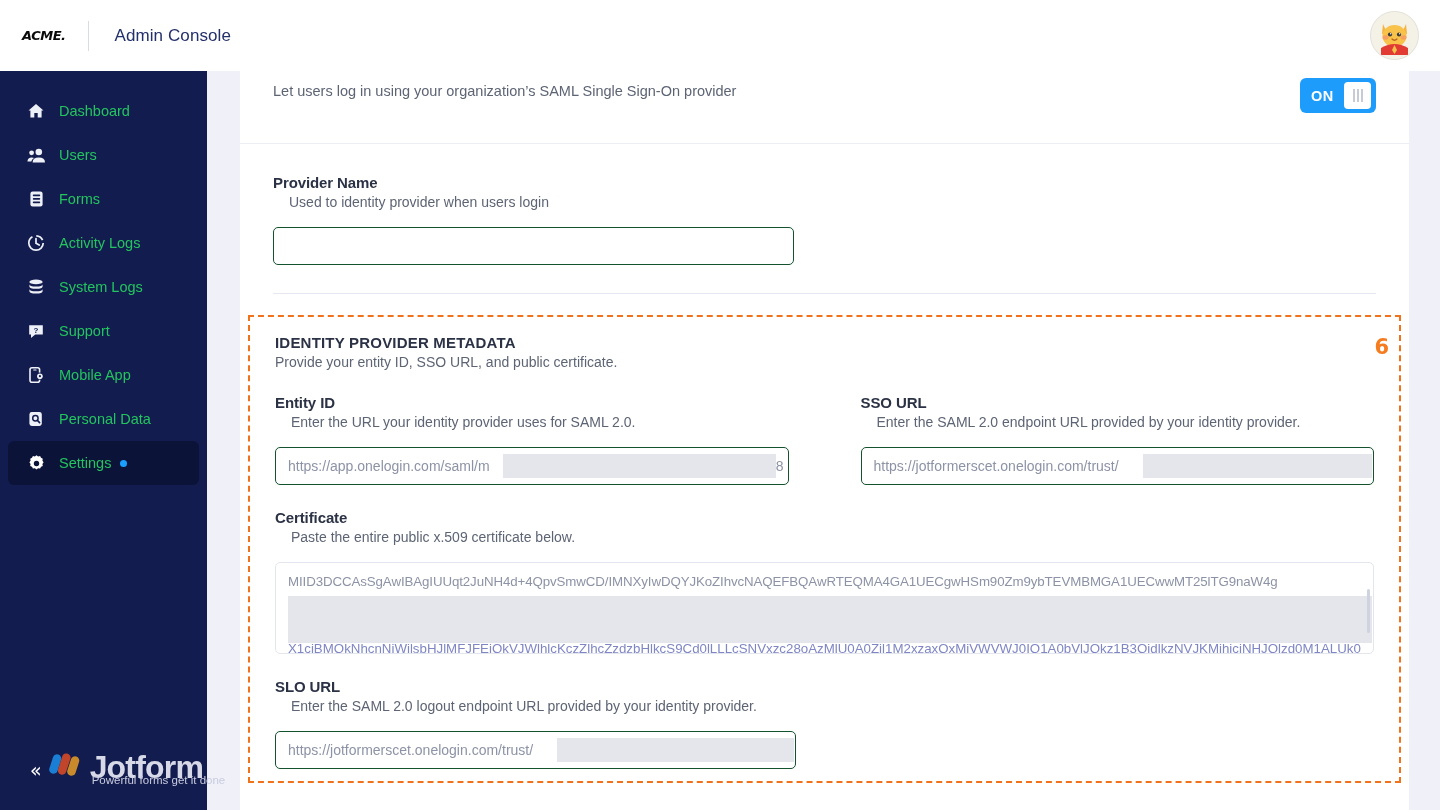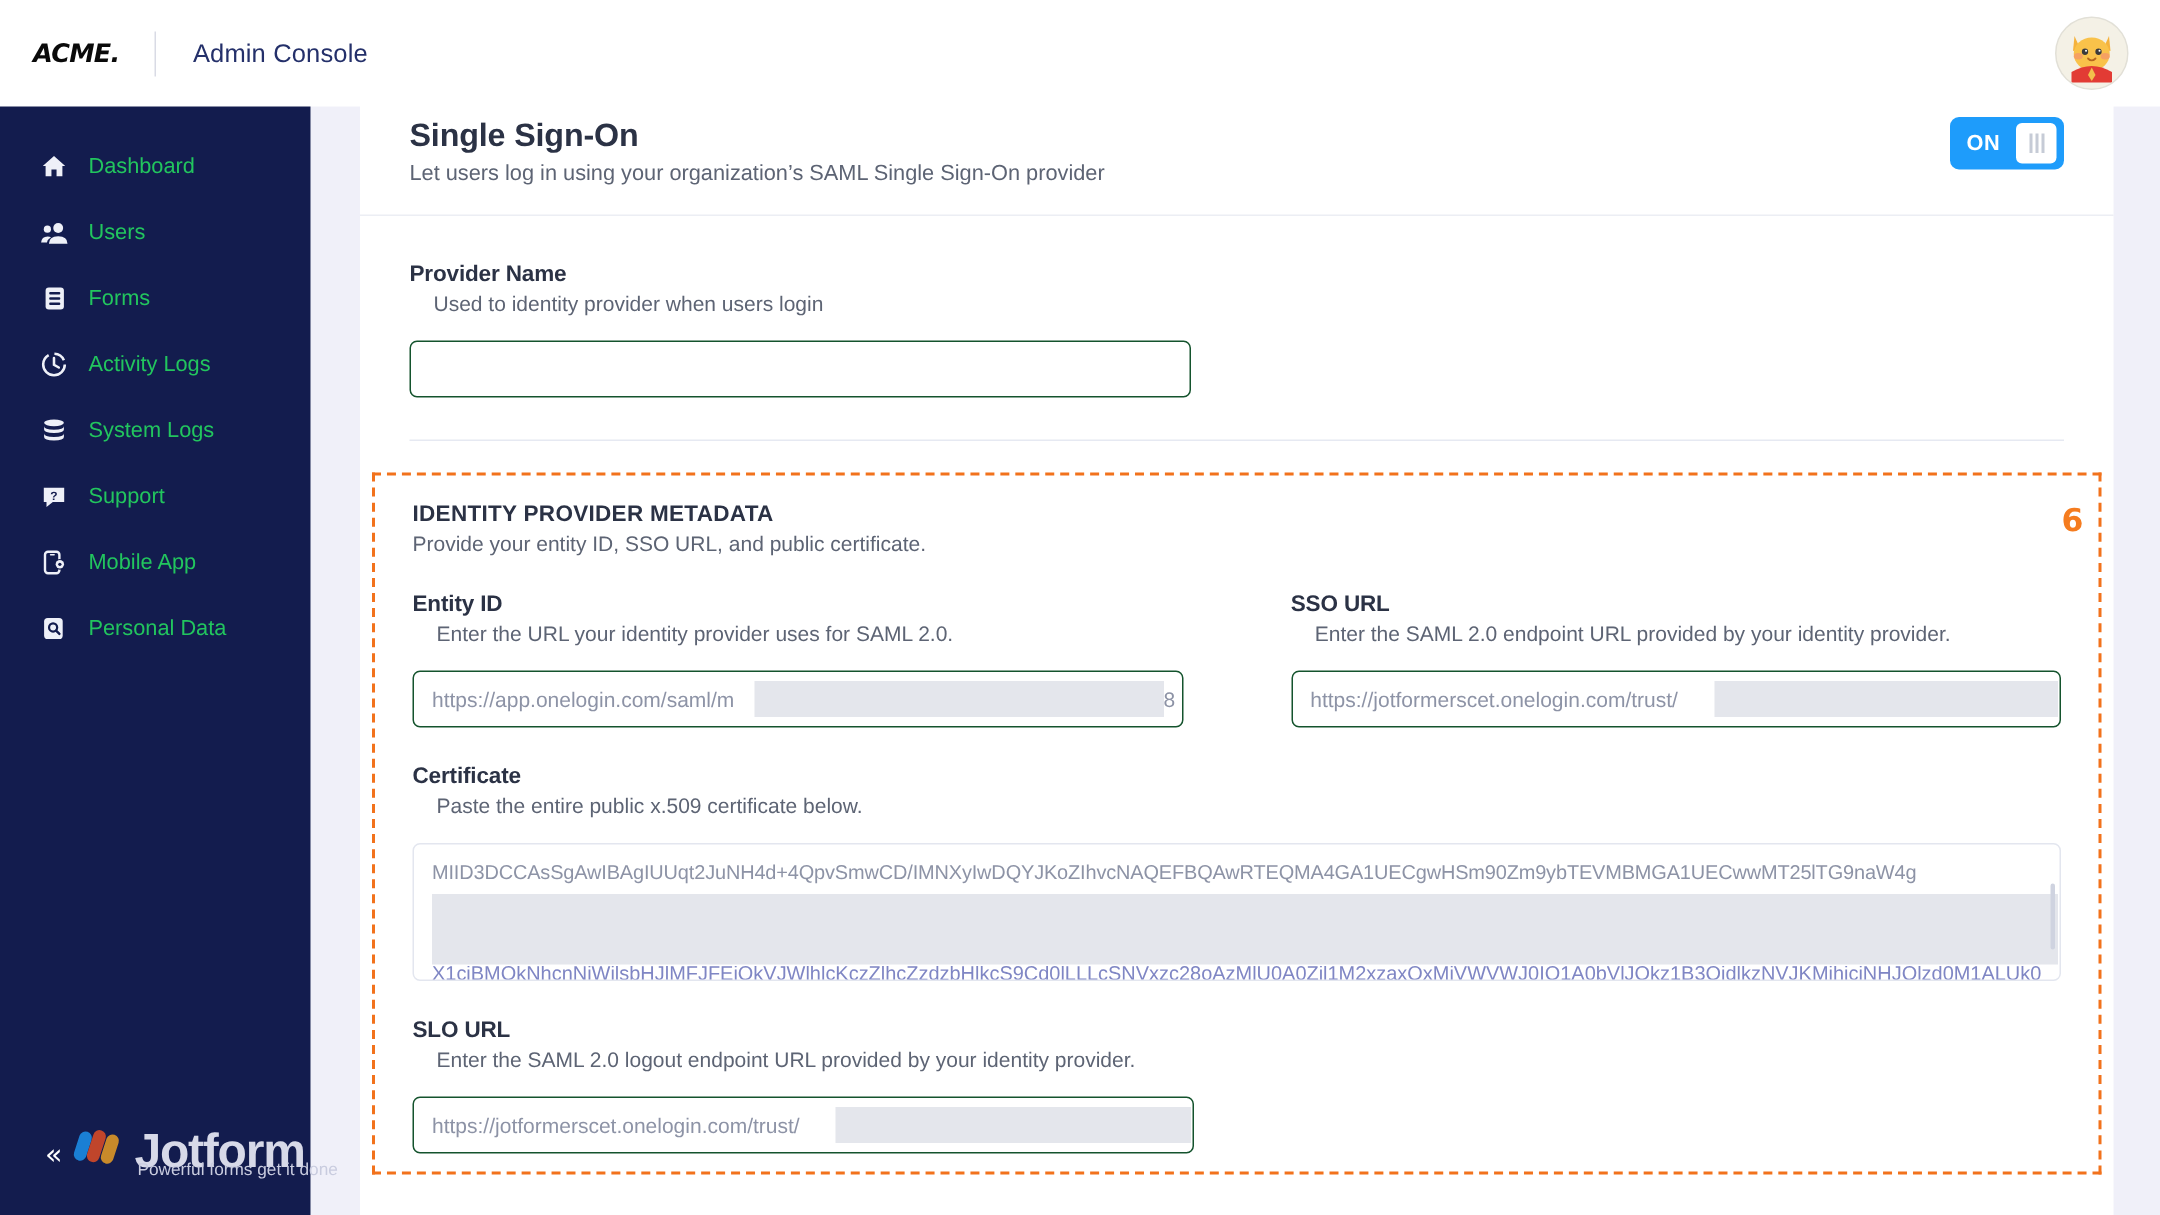--- a/index.html
+++ b/index.html
@@ -15,21 +15,21 @@
     position: absolute; top: 0; left: 0;
     width: 1440px; height: 71px;
     background: #ffffff;
     display: flex; align-items: center;
     z-index: 30;
   }
   .brand-logo {
     margin-left: 22px;
     font-family: "DejaVu Sans", sans-serif;
     font-weight: 900; font-style: italic;
-    font-size: 17px; letter-spacing: -0.5px;
+    font-size: 13px; letter-spacing: -0.5px;
     color: #0a0a0a;
   }
   .brand-sep {
     width: 1px; height: 30px;
     background: #d9dbe5;
     margin-left: 23px;
   }
   .console-title {
     margin-left: 25px;
     font-size: 17px; color: #24306a;
@@ -356,20 +356,30 @@
       <span class="nav-ico">
         <svg width="18" height="18" viewBox="0 0 18 18">
           <rect x="2.4" y="2" width="12.4" height="14" rx="2.4" fill="#eef0f8"></rect>
           <circle cx="8.4" cy="8.3" r="2.7" fill="none" stroke="#131c4e" stroke-width="1.5"></circle>
           <path d="M10.4 10.4 L12.6 12.6" stroke="#131c4e" stroke-width="1.6" stroke-linecap="round"></path>
         </svg>
       </span>
       <span>Personal Data</span>
     </div>
 
+    <div class="nav-item active">
+      <span class="nav-ico">
+        <svg width="19" height="19" viewBox="0 0 19 19">
+          <path d="M9.5 1.2 l1.6 1.2 l2 -0.4 l0.9 1.8 l1.8 0.9 l-0.4 2 l1.2 1.6 l-1.2 1.6 l0.4 2 l-1.8 0.9 l-0.9 1.8 l-2 -0.4 l-1.6 1.2 l-1.6 -1.2 l-2 0.4 l-0.9 -1.8 l-1.8 -0.9 l0.4 -2 l-1.2 -1.6 l1.2 -1.6 l-0.4 -2 l1.8 -0.9 l0.9 -1.8 l2 0.4 Z" fill="#ffffff"></path>
+          <circle cx="9.5" cy="9.5" r="2.7" fill="#0c1338"></circle>
+        </svg>
+      </span>
+      <span>Settings</span>
+      <span class="nav-dot"></span>
+    </div>
 
   </div>
 
   <div class="sb-bottom">
     <span class="collapse-ico">«</span>
     <span class="jf-logo">
       <span class="jf-mark">
         <svg width="44" height="30" viewBox="0 0 44 30">
           <rect x="6" y="2" width="8.5" height="20" rx="4.2" fill="#1a7fd4" transform="rotate(18 10 12)"></rect>
           <rect x="15" y="1" width="8.5" height="22" rx="4.2" fill="#c0452b" transform="rotate(18 19 12)"></rect>
@@ -379,21 +389,20 @@
       <span class="jf-word">Jotform</span>
       <span class="jf-tag">Powerful forms get it done</span>
     </span>
   </div>
 </div>
 
 <div class="canvas">
   <div class="panel">
 
     <div class="page-head">
-      <div class="page-title">Single Sign-On</div>
       <div class="page-sub">Let users log in using your organization’s SAML Single Sign-On provider</div>
       <div class="toggle">
         <span class="toggle-label">ON</span>
         <span class="toggle-knob">
             <i></i>
             <i></i>
             <i></i>
           </span>
       </div>
     </div>

